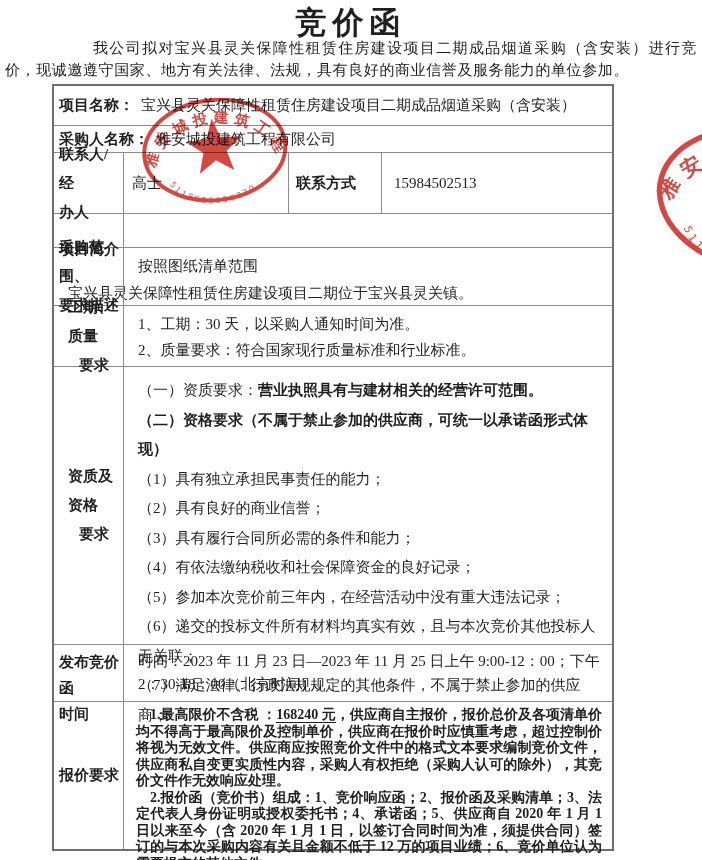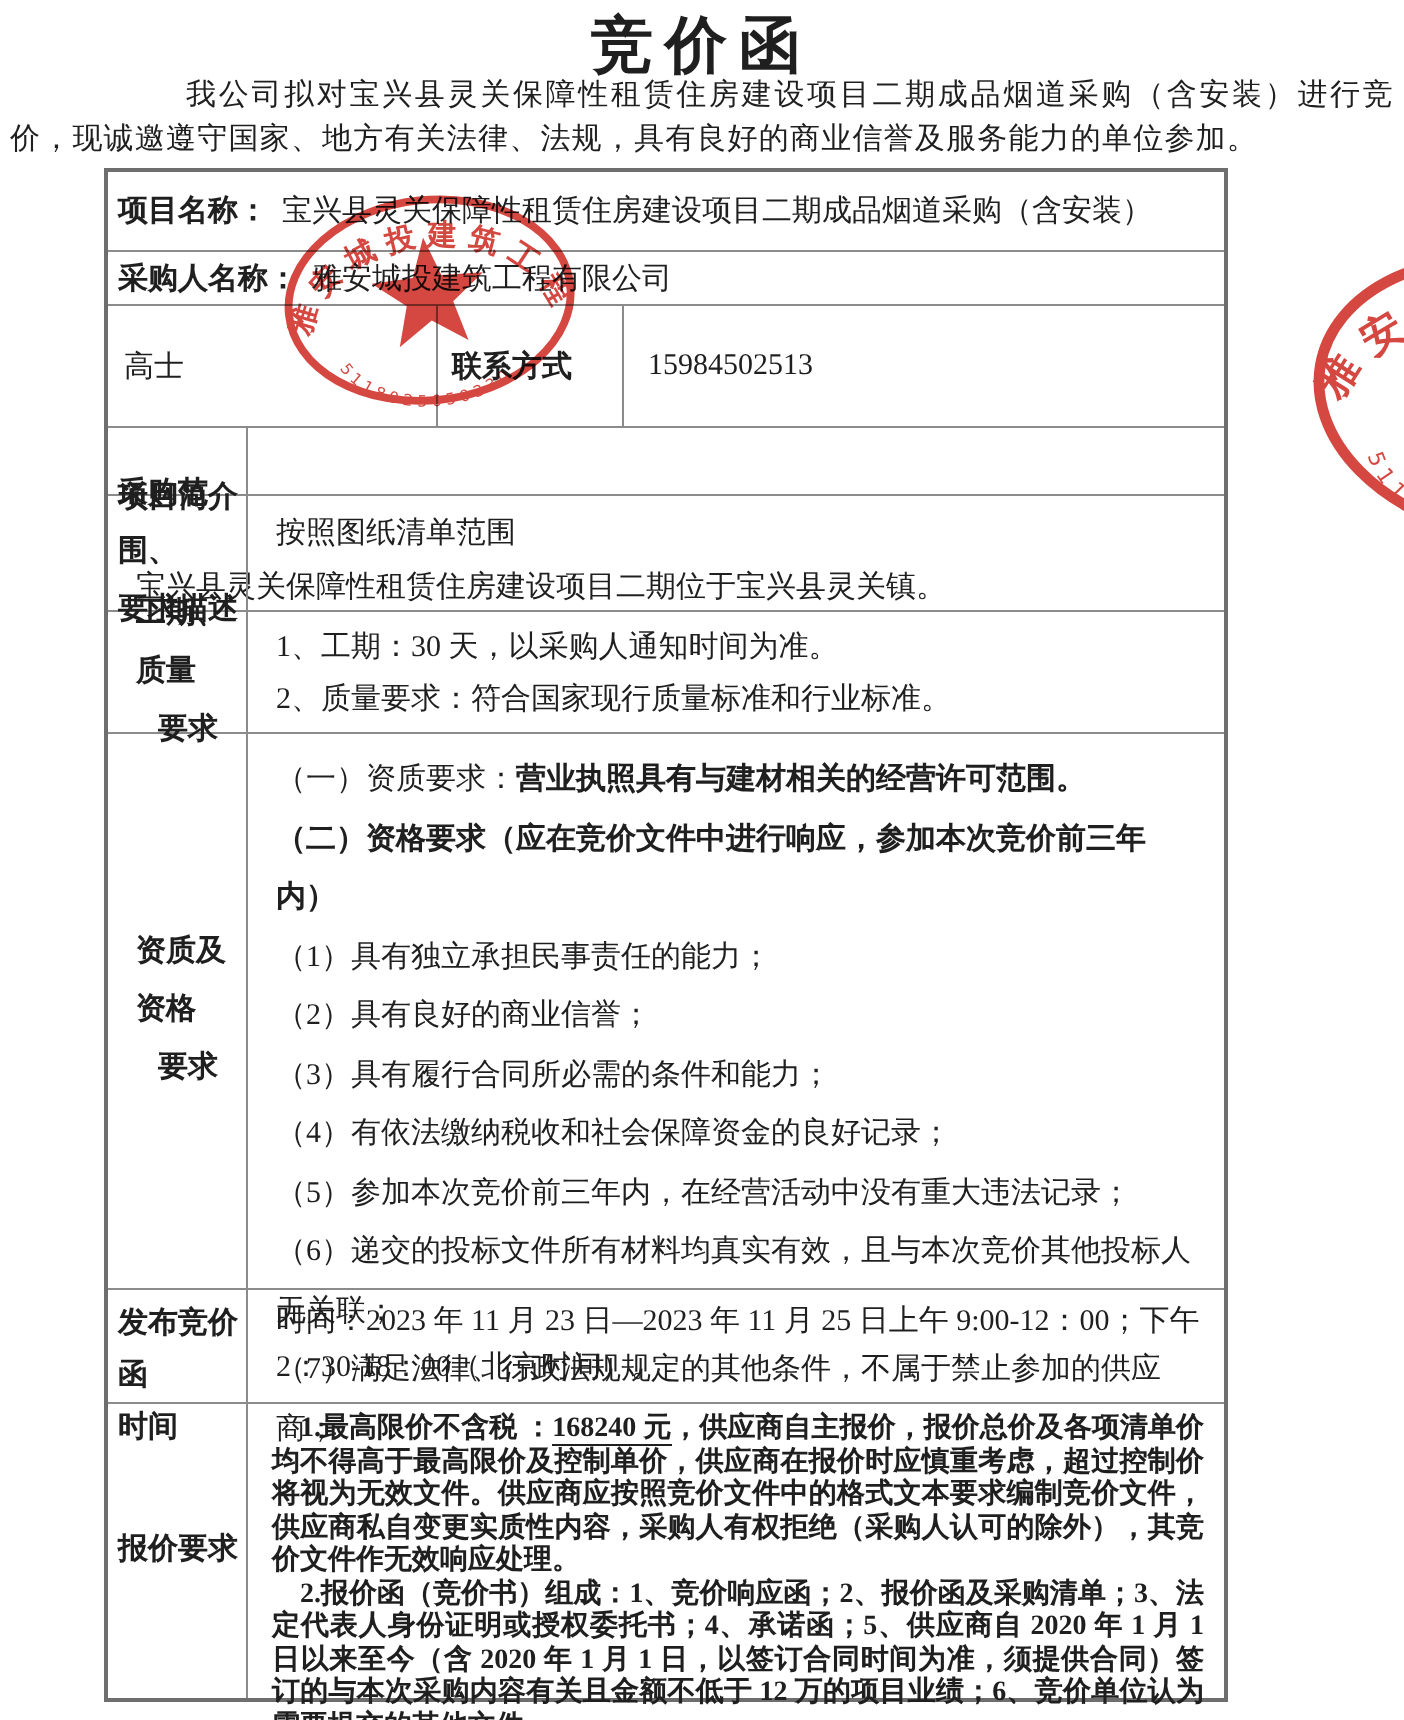--- a/index.html
+++ b/index.html
@@ -77,20 +77,24 @@
   </div>
 
   <div class="row r2">
     <div class="cell content inline-row">
       <span class="inl-lbl">采购人名称：</span>
       <span class="inl-val">雅安城投建筑工程有限公司</span>
     </div>
   </div>
 
   <div class="row r3">
+    <div class="cell lbl">
+      <span>联系人/经</span>
+      <span>办人</span>
+    </div>
     <div class="cell c-name vcenter">高士</div>
     <div class="cell c-method vcenter">联系方式</div>
     <div class="cell content c-phone vcenter">15984502513</div>
   </div>
 
   <div class="row r4">
     <div class="cell lbl">项目简介</div>
     <div class="cell content pad-content vcenter">宝兴县灵关保障性租赁住房建设项目二期位于宝兴县灵关镇。</div>
   </div>
 
@@ -113,21 +117,21 @@
     </div>
   </div>
 
   <div class="row r7">
     <div class="cell lbl center">
       <span>资质及资格</span>
       <span>要求</span>
     </div>
     <div class="cell content pad-content qual">
       <div><span>（一）资质要求：</span><span class="b">营业执照具有与建材相关的经营许可范围。</span></div>
-      <div class="b">（二）资格要求（应在竞价文件中进行响应，参加本次竞价前三年内）</div>
+      <div class="b">（二）资格要求（不属于禁止参加的供应商，可统一以承诺函形式体现）</div>
       <div>（1）具有独立承担民事责任的能力；</div>
       <div>（2）具有良好的商业信誉；</div>
       <div>（3）具有履行合同所必需的条件和能力；</div>
       <div>（4）有依法缴纳税收和社会保障资金的良好记录；</div>
       <div>（5）参加本次竞价前三年内，在经营活动中没有重大违法记录；</div>
       <div>（6）递交的投标文件所有材料均真实有效，且与本次竞价其他投标人无关联；</div>
       <div>（7）满足法律、行政法规规定的其他条件，不属于禁止参加的供应商；</div>
     </div>
   </div>
 

